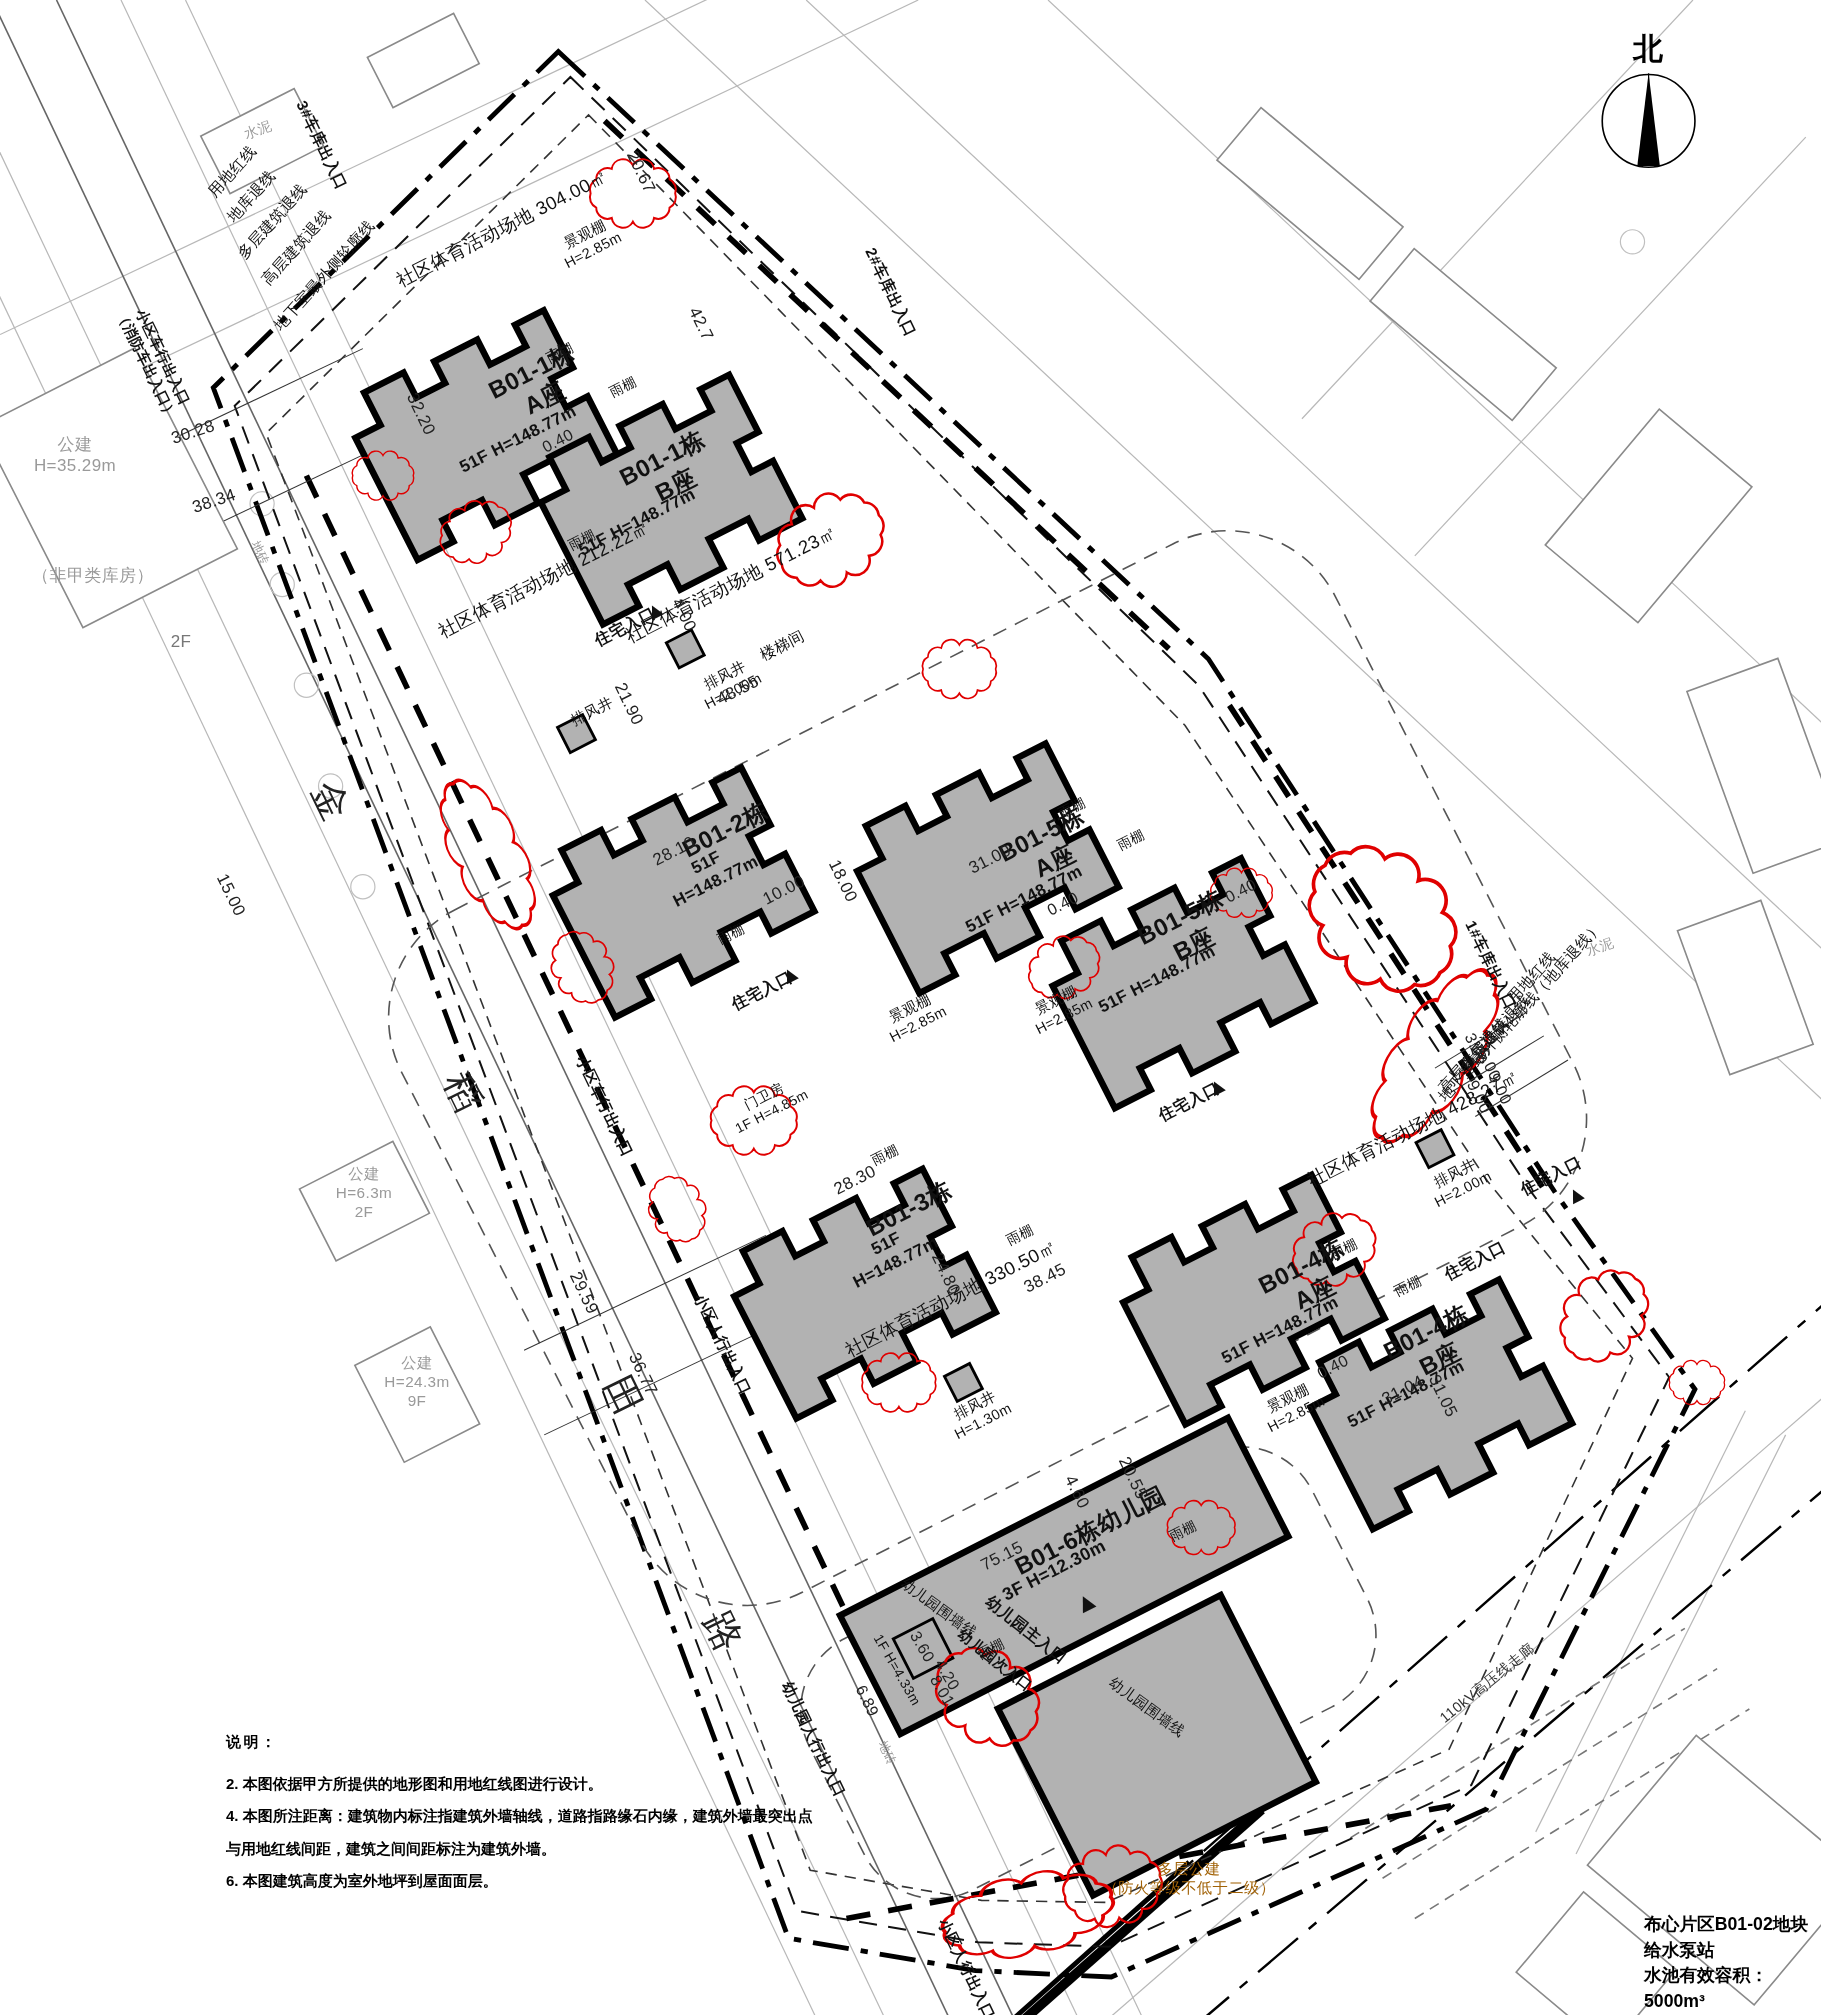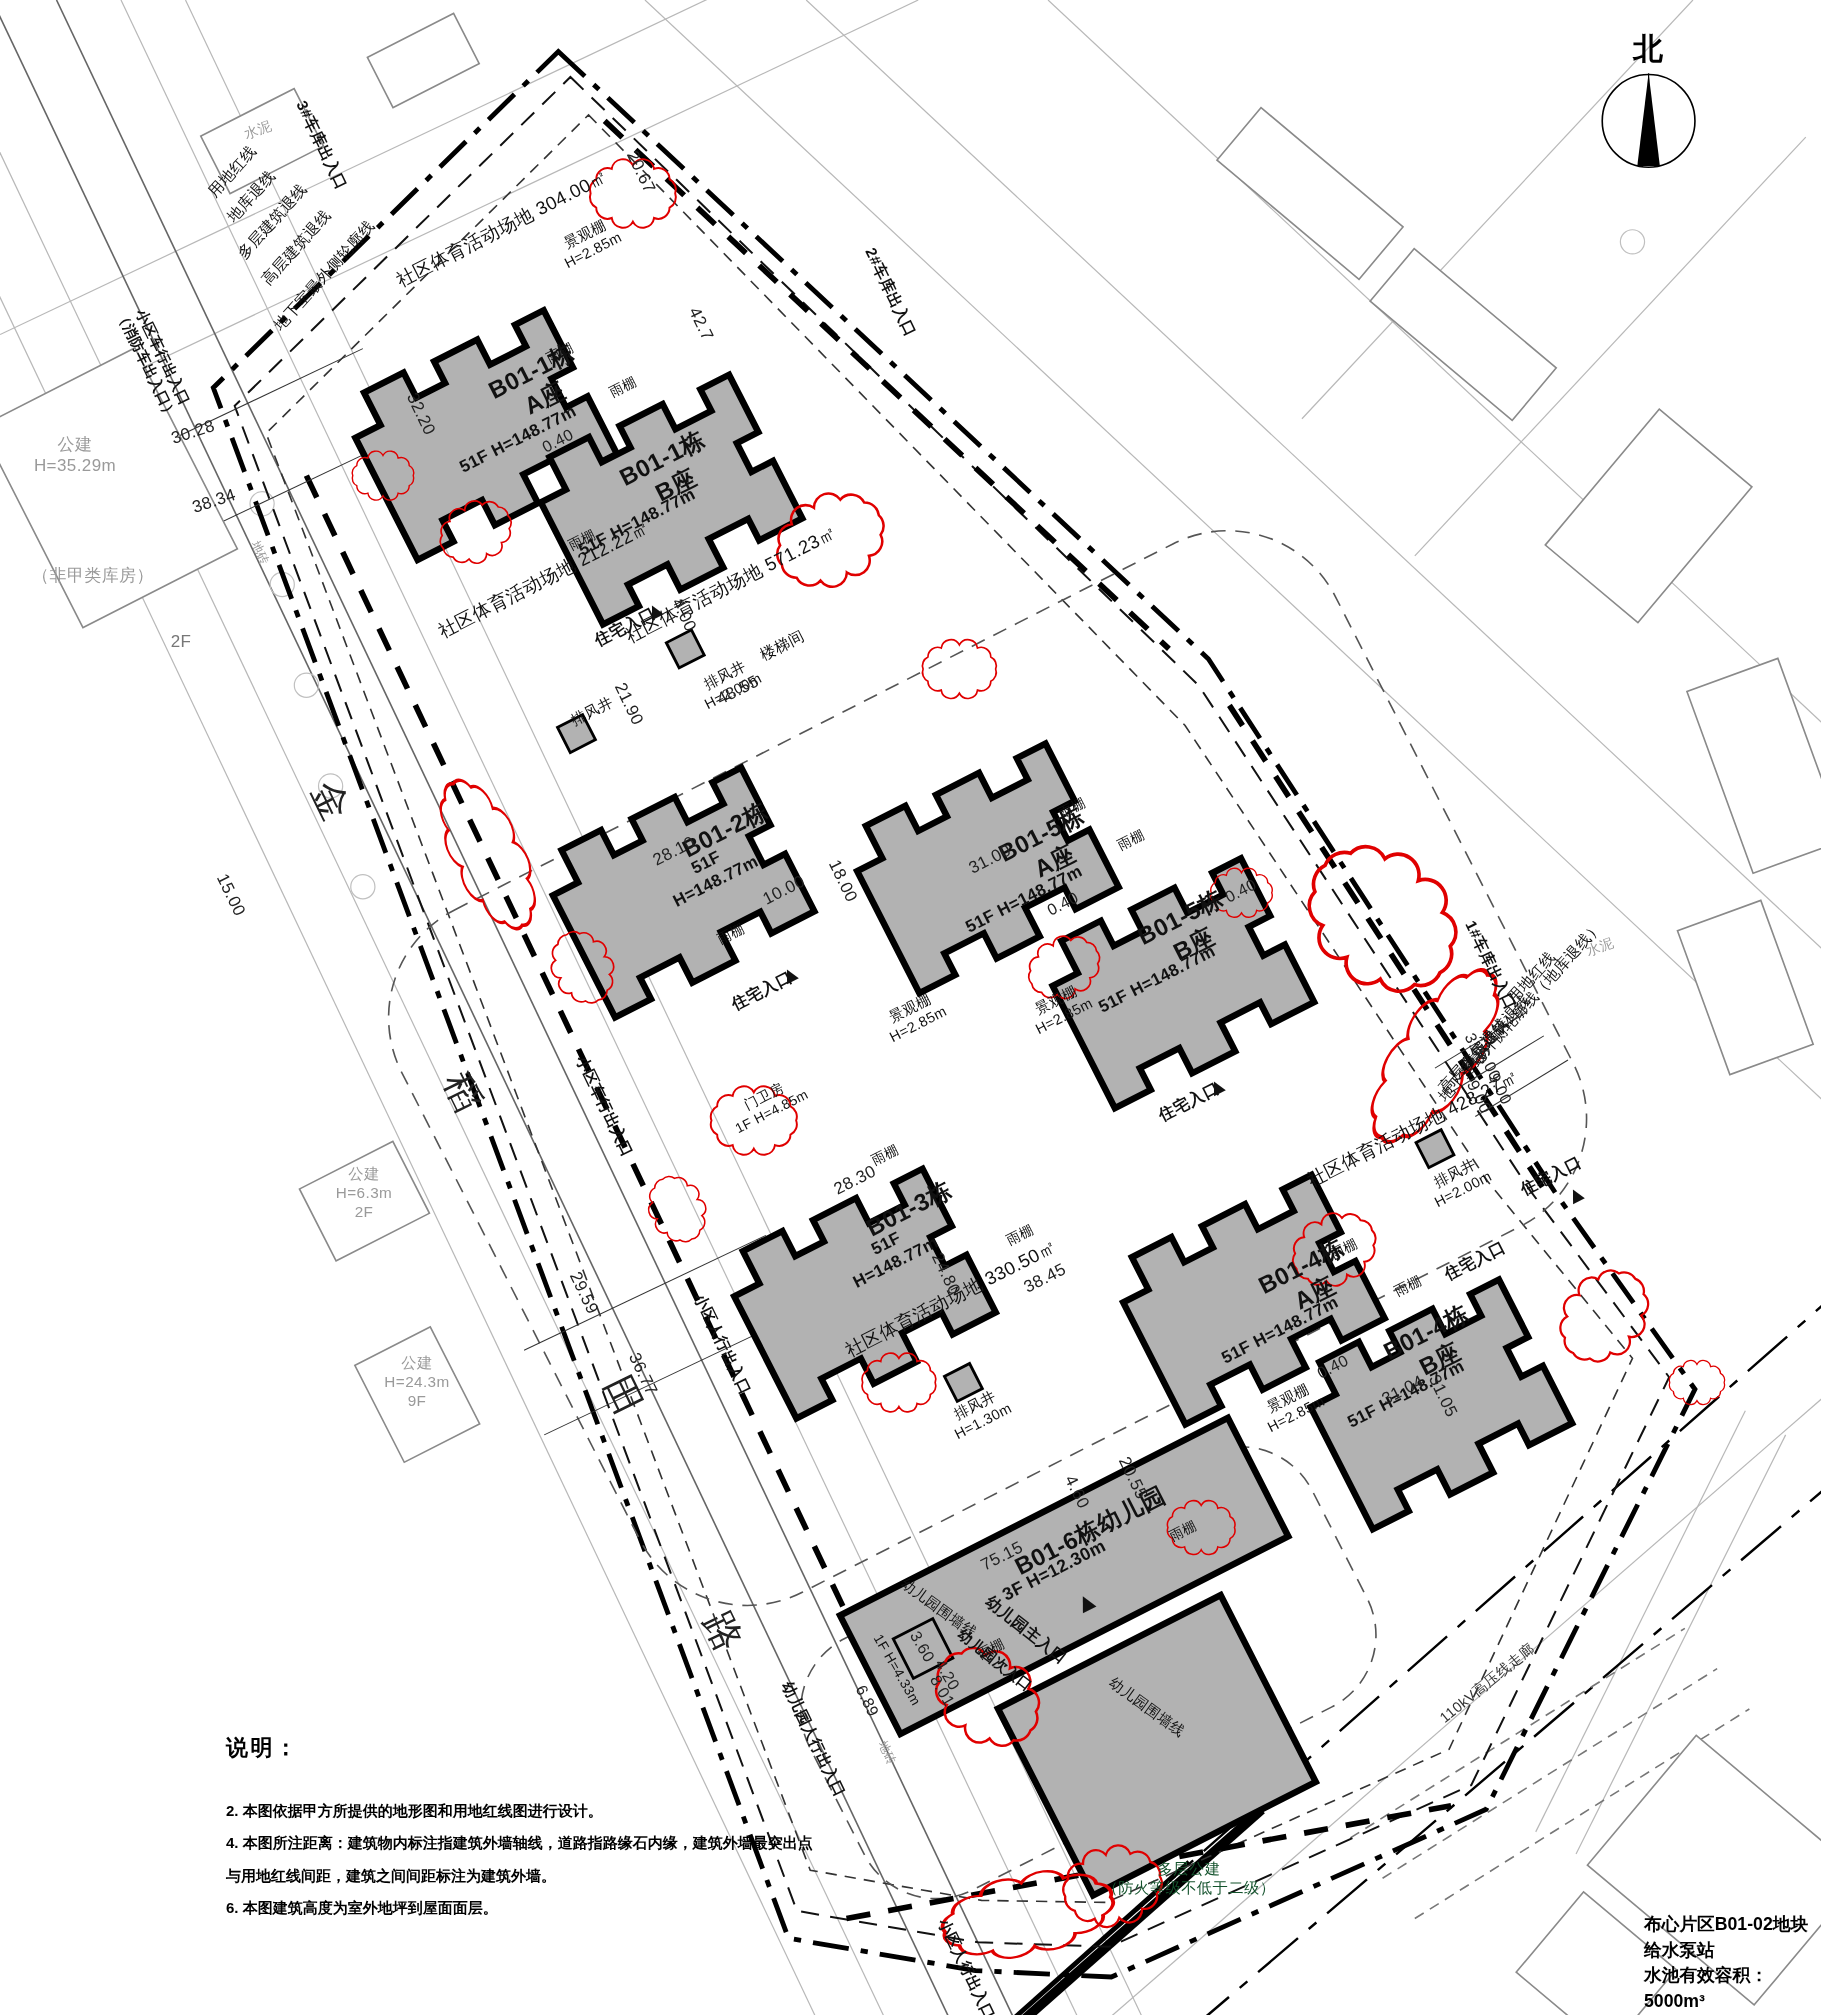--- a/index.html
+++ b/index.html
@@ -4,21 +4,21 @@
 <style>
   html,body{margin:0;padding:0;background:#fff;}
   #plan{position:relative;width:1822px;height:2031px;background:#ffffff;overflow:hidden;
         font-family:"Liberation Sans","DejaVu Sans",sans-serif;}
   #linework{position:absolute;left:0;top:0;}
   .anno{position:absolute;white-space:pre-line;text-align:center;color:#111;
         line-height:1.25;letter-spacing:0.4px;transform-origin:center center;}
   .anno.b{font-weight:bold;}
   #anno-layer{position:absolute;left:0;top:0;width:100%;height:100%;}
   .notes{position:absolute;left:226px;top:1733px;width:766px;color:#000;}
-  .notes-title{font-size:22px;font-weight:bold;letter-spacing:2.4px;margin-bottom:32px;}
+  .notes-title{font-size:15px;font-weight:bold;letter-spacing:2.4px;margin-bottom:16px;}
   .note-line{font-size:15px;line-height:2.15;white-space:pre-line;font-weight:bold;}
   .pump{position:absolute;left:1644px;top:1912px;color:#000;font-weight:bold;}
   .pump div{font-size:17.7px;line-height:1.45;}
   .compass-label{position:absolute;left:1648px;top:49px;transform:translate(-50%,-50%);
         font-size:30px;font-weight:bold;color:#000;}
 </style>
 </head>
 <body>
 
 <div id="plan">
@@ -200,21 +200,21 @@
       <div class="anno" style="left: 364px; top: 1193px; font-size: 15.3px; color: rgb(154, 154, 154); transform: translate(-50%, -50%) rotate(0deg);">公建
 H=6.3m
 2F</div>
       <div class="anno" style="left: 417px; top: 1382px; font-size: 15.3px; color: rgb(154, 154, 154); transform: translate(-50%, -50%) rotate(0deg);">公建
 H=24.3m
 9F</div>
       <div class="anno" style="left: 258px; top: 130px; font-size: 13.7px; color: rgb(154, 154, 154); transform: translate(-50%, -50%) rotate(-20deg);">水泥</div>
       <div class="anno" style="left: 1600px; top: 947px; font-size: 13.7px; color: rgb(154, 154, 154); transform: translate(-50%, -50%) rotate(-20deg);">水泥</div>
       <div class="anno" style="left: 260px; top: 553px; font-size: 12px; color: rgb(154, 154, 154); transform: translate(-50%, -50%) rotate(64deg);">地砖</div>
       <div class="anno" style="left: 887px; top: 1753px; font-size: 12px; color: rgb(154, 154, 154); transform: translate(-50%, -50%) rotate(64deg);">地砖</div>
-      <div class="anno" style="left: 1189px; top: 1878px; font-size: 15.3px; color: #14532d; transform: translate(-50%, -50%) rotate(0deg);">多层公建
+      <div class="anno" style="left: 1189px; top: 1878px; font-size: 15.3px; color: #a16207; transform: translate(-50%, -50%) rotate(0deg);">多层公建
 （防火等级不低于二级）</div>
       <div class="anno" style="left: 502px; top: 228px; font-size: 18.5px; transform: translate(-50%, -50%) rotate(-27deg);">社区体育活动场地 304.00㎡</div>
       <div class="anno" style="left: 544px; top: 579px; font-size: 18.5px; transform: translate(-50%, -50%) rotate(-27deg);">社区体育活动场地 212.22㎡</div>
       <div class="anno" style="left: 731px; top: 584px; font-size: 18.5px; transform: translate(-50%, -50%) rotate(-27deg);">社区体育活动场地 571.23㎡</div>
       <div class="anno" style="left: 1413px; top: 1128px; font-size: 18.5px; transform: translate(-50%, -50%) rotate(-27deg);">社区体育活动场地 428.27㎡</div>
       <div class="anno" style="left: 951px; top: 1298px; font-size: 18.5px; transform: translate(-50%, -50%) rotate(-27deg);">社区体育活动场地 330.50㎡</div>
       <div class="anno" style="left: 782px; top: 645px; font-size: 15.3px; transform: translate(-50%, -50%) rotate(-27deg);">楼梯间</div>
       <div class="anno" style="left: 729px; top: 683px; font-size: 14.5px; transform: translate(-50%, -50%) rotate(-27deg);">排风井
 H=2.00m</div>
       <div class="anno" style="left: 592px; top: 711px; font-size: 14.5px; transform: translate(-50%, -50%) rotate(-27deg);">排风井</div>

